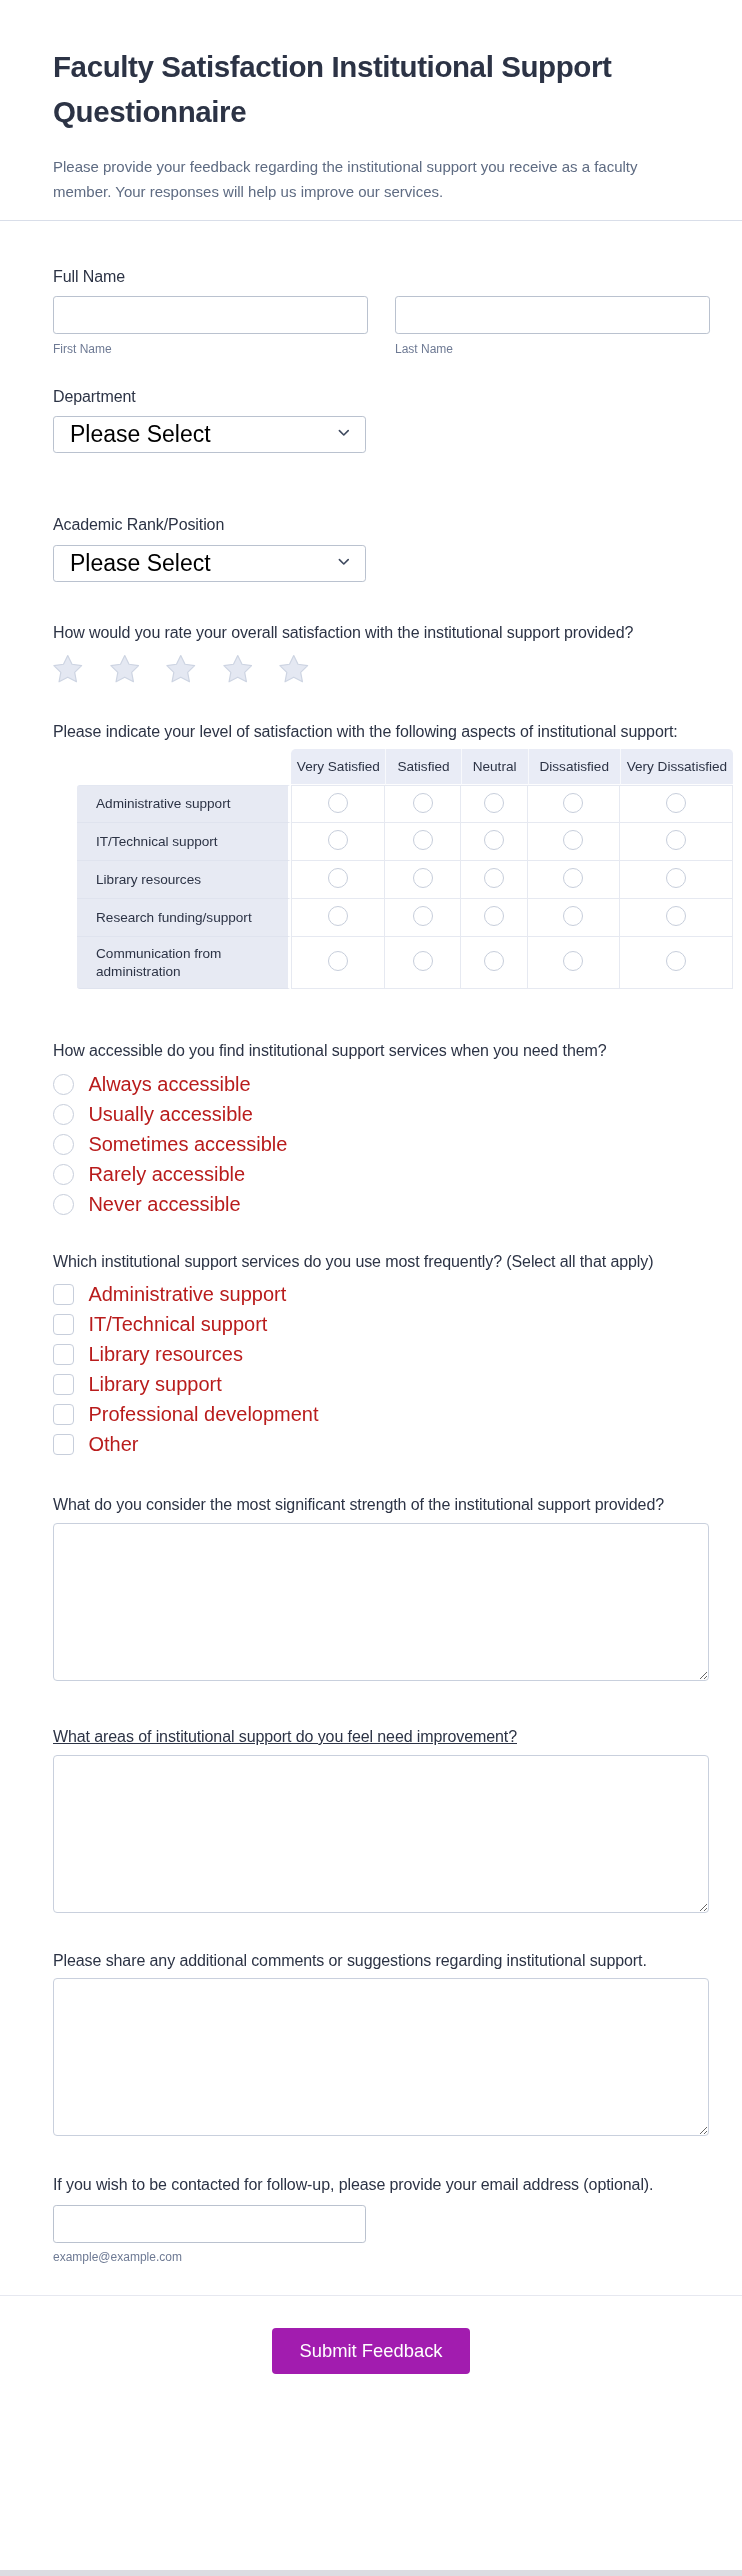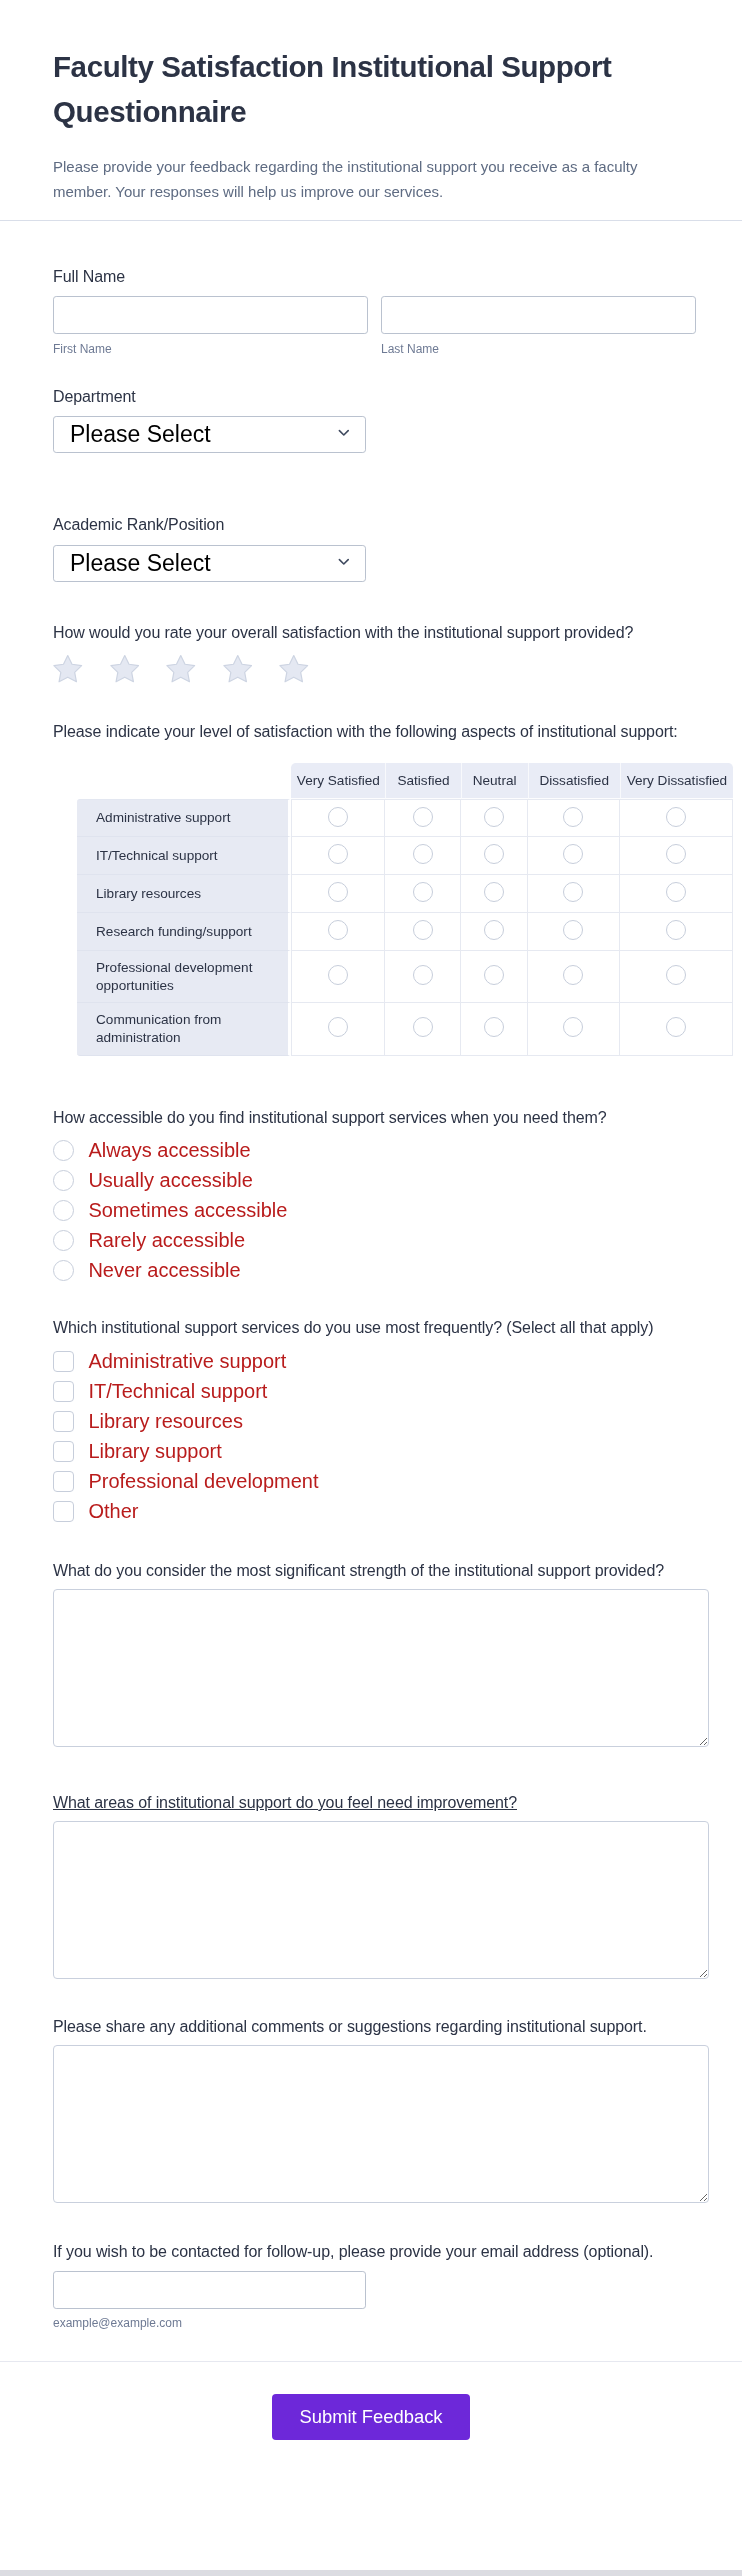--- a/index.html
+++ b/index.html
@@ -22,33 +22,33 @@
   .sec-rank       { margin-top:61px; }
   .sec-rating     { margin-top:40px; }
   .sec-matrix     { margin-top:38px; }
   .sec-access     { margin-top:51px; }
   .sec-services   { margin-top:32px; }
   .sec-strength   { margin-top:34px; }
   .sec-improve    { margin-top:45px;text-decoration:underline; }
   .sec-comments   { margin-top:37px; }
   .sec-email      { margin-top:38px; }
 
-  .name-row { display:flex; gap:13px; margin-top:8px; }
+  .name-row { display:flex; gap:27px; margin-top:8px; }
   .name-col { width:315px; flex:none; }
   .text-input { width:100%; height:38px; border:0.8px solid #bac2cf; border-radius:3.2px; background:#fff; font-size:17.6px; padding:0 11.2px; color:#2c3345; outline:none; }
 
   .select-box { margin-top:8px; width:313px; height:37px; border:0.8px solid #bac2cf; border-radius:3.2px; background:#fff;
     display:flex; align-items:center; justify-content:space-between; padding:0 12.8px 0 16px; cursor:pointer; }
   .select-placeholder { font-size:23px; color:#000000; }
 
   .stars-row { margin-top:9.6px; display:flex; gap:27px; }
   .star { display:inline-flex; }
 
   
-  .matrix-wrap { margin-top:20px;padding-left:24px; }
+  .matrix-wrap { margin-top:6px;padding-left:24px; }
   table.matrix { border-collapse:separate; border-spacing:0; table-layout:fixed; width:656px; font-size:13.6px; }
   .matrix th, .matrix td { font-weight:400; }
   .matrix thead th { background:#e9ecf6; color:#2c3345; text-align:center; vertical-align:middle; line-height:17.6px; padding:8.8px 4.8px; border-left:1.6px solid #f8f9fc; border-bottom:1.6px solid #fdfdfe; }
   .matrix thead th.first-col-head { border-left:none; border-top-left-radius:4.8px; }
   .matrix thead th.last-col-head { border-top-right-radius:4.8px; }
   .matrix thead th.corner { background:transparent; border:none; }
   .matrix th.row-label { background:#e7eaf3; text-align:left; padding:8px 8px 8px 19px; line-height:17.6px; color:#2c3345;
     border-bottom:0.8px solid #dfe3ee; border-right:3.2px solid #fff; height:38px; vertical-align:middle; }
   .matrix tbody tr:first-child th.row-label { border-top:0.8px solid #e3e7f1; border-top-left-radius:3.2px; }
   .matrix tbody tr:last-child th.row-label { border-bottom-left-radius:3.2px; }
@@ -65,21 +65,21 @@
   .opt-label { font-size:20px; color:#b91c1c; }
 
   .textarea-input { display:block; margin-top:6.4px; width:656px; height:158px; border:0.8px solid #c9d0dd; border-radius:4px; resize:both;
     font-family:"Liberation Sans","DejaVu Sans",sans-serif; font-size:16px; padding:9.6px 11.2px; color:#2c3345; outline:none; }
 
   .email-input { margin-top:8px; width:313px; }
 
   
   .footer-divider { margin-top:29.5px; border-top:0.8px solid #e6e8f0; width:100%; flex:none; }
   .form-footer { flex:1 1 auto; display:flex; justify-content:center; align-items:flex-start; padding-top:32px; }
-  .submit-btn { border:none; cursor:pointer; background:#6d28d9; color:#fff; font-family:inherit; font-size:18.4px; font-weight:500;
+  .submit-btn { border:none; cursor:pointer; background:#a21caf; color:#fff; font-family:inherit; font-size:18.4px; font-weight:500;
     height:46px; padding:0 27px; border-radius:4px; }
   .bottom-strip { flex:none; height:5.6px; background:#dcdce2; width:100%; }
 </style>
 </head>
 <body>
 
 <div class="page">
 
   <header class="form-header">
     <h1 class="form-title">Faculty Satisfaction Institutional Support Questionnaire</h1>
@@ -206,28 +206,20 @@
               </tr>
               <tr>
                 <th class="row-label">Research funding/support</th>
                 <td class="cell first-data"><span class="m-radio"></span></td>
                 <td class="cell"><span class="m-radio"></span></td>
                 <td class="cell"><span class="m-radio"></span></td>
                 <td class="cell"><span class="m-radio"></span></td>
                 <td class="cell"><span class="m-radio"></span></td>
               </tr>
               <tr>
-                <th class="row-label">Professional development opportunities</th>
-                <td class="cell first-data"><span class="m-radio"></span></td>
-                <td class="cell"><span class="m-radio"></span></td>
-                <td class="cell"><span class="m-radio"></span></td>
-                <td class="cell"><span class="m-radio"></span></td>
-                <td class="cell"><span class="m-radio"></span></td>
-              </tr>
-              <tr>
                 <th class="row-label">Communication from administration</th>
                 <td class="cell first-data"><span class="m-radio"></span></td>
                 <td class="cell"><span class="m-radio"></span></td>
                 <td class="cell"><span class="m-radio"></span></td>
                 <td class="cell"><span class="m-radio"></span></td>
                 <td class="cell"><span class="m-radio"></span></td>
               </tr>
             </tbody>
           </table>
       </div>

